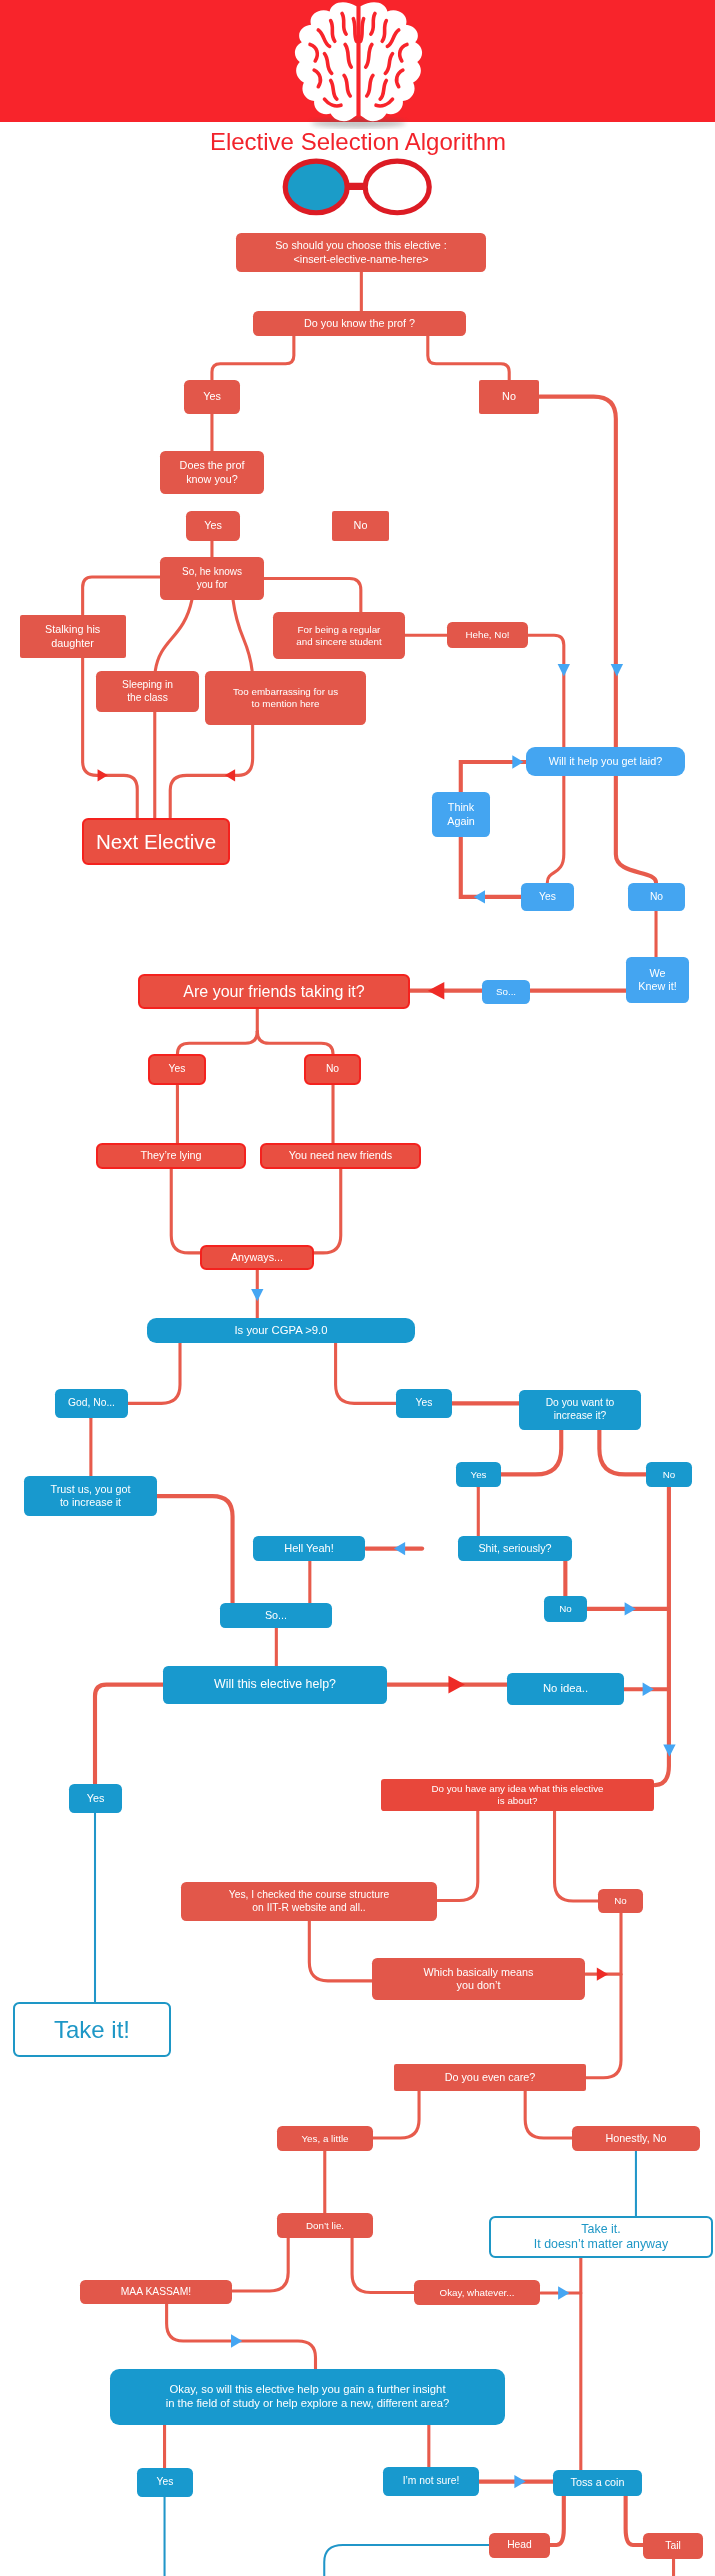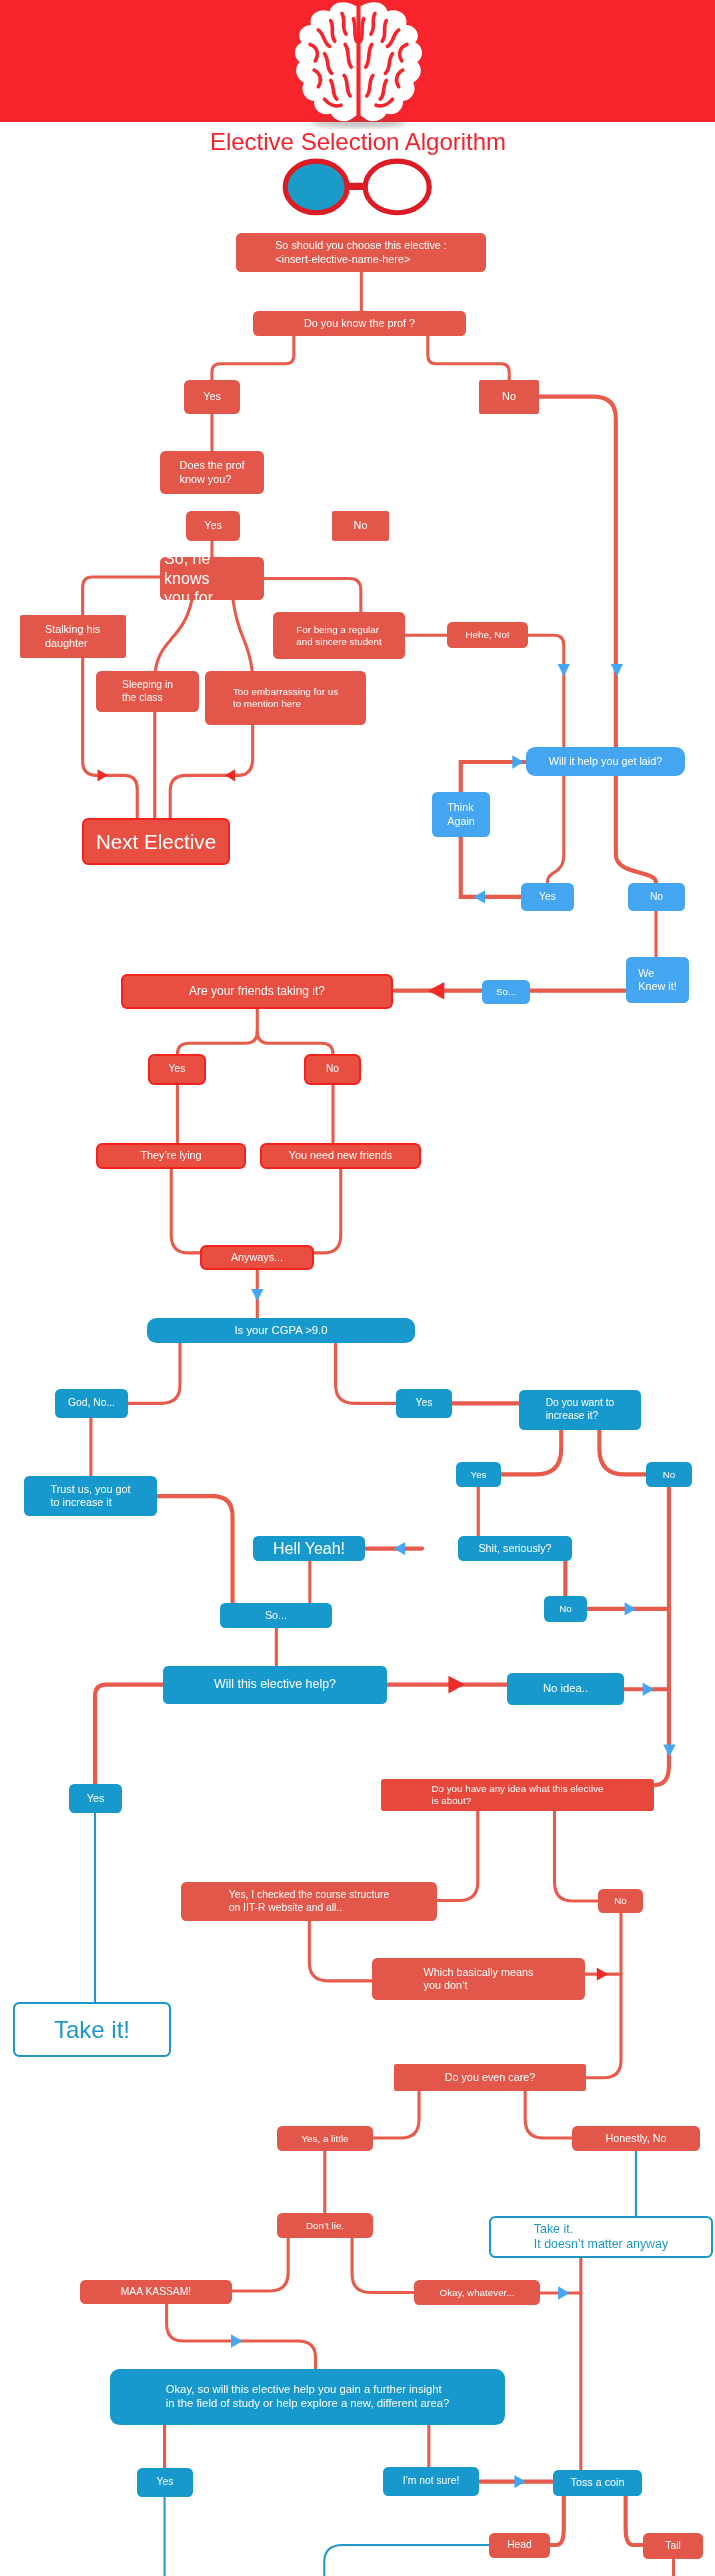--- a/index.html
+++ b/index.html
@@ -4,21 +4,21 @@
 <style>
   html,body{margin:0;padding:0;background:#fff;}
   .canvas{position:relative;width:716px;height:2716px;background:#fff;overflow:hidden;
           font-family:"Liberation Sans","DejaVu Sans",sans-serif;}
   .band{position:absolute;left:0;top:0;width:716px;height:122px;background:#F8242B;}
   .title{position:absolute;left:0;top:128px;width:716px;text-align:center;
          font-size:24px;font-weight:300;letter-spacing:0px;color:#F2232B;}
   .wires{position:absolute;left:0;top:0;z-index:1;}
   .art{position:absolute;z-index:2;}
   #nodes .node{position:absolute;z-index:3;display:flex;align-items:center;justify-content:center;
-        color:#fff;box-sizing:border-box;white-space:pre-line;line-height:1.22;
+        text-align:center;color:#fff;box-sizing:border-box;white-space:pre-line;line-height:1.22;
         padding:1px 4.1px;}
   .salmon{background:#E2574A;border-radius:5.2px;}
   .sq{border-radius:2.1px;}
   .redem{background:#E94F41;border:2.1px solid #F4221E;border-radius:6.2px;}
   .redsolid{background:#E8473B;border-radius:3.1px;}
   .azure{background:#44A5F1;border-radius:5.2px;}
   .cyan{background:#1899CE;border-radius:5.2px;}
   .cyanlg{background:#1899CE;border-radius:9.3px;}
   .terminal{background:#fff;border:2.1px solid #1E97C6;border-radius:6.2px;color:#1E97C6 !important;}
 </style>
@@ -166,56 +166,56 @@
   <div id="nodes">
       <div class="node salmon" style="left: 236px; top: 233px; width: 250px; height: 39px; font-size: 10.8px;">So should you choose this elective :
 &lt;insert-elective-name-here&gt;</div>
       <div class="node salmon" style="left: 253px; top: 311px; width: 213px; height: 25px; font-size: 10.8px;">Do you know the prof ?</div>
       <div class="node salmon" style="left: 184px; top: 380px; width: 56px; height: 34px; font-size: 10.8px;">Yes</div>
       <div class="node salmon sq" style="left: 479px; top: 380px; width: 60px; height: 34px; font-size: 10.8px;">No</div>
       <div class="node salmon" style="left: 160px; top: 451px; width: 104px; height: 43px; font-size: 10.8px;">Does the prof
 know you?</div>
       <div class="node salmon" style="left: 186px; top: 511px; width: 54px; height: 30px; font-size: 10.8px;">Yes</div>
       <div class="node salmon sq" style="left: 332px; top: 511px; width: 57px; height: 30px; font-size: 10.8px;">No</div>
-      <div class="node salmon" style="left: 160px; top: 557px; width: 104px; height: 43px; font-size: 16px;">So, he knows
+      <div class="node salmon" style="left: 160px; top: 557px; width: 104px; height: 43px; font-size: 10px;">So, he knows
 you for</div>
       <div class="node salmon sq" style="left: 19.6px; top: 615px; width: 106px; height: 43px; font-size: 10.8px;">Stalking his
 daughter</div>
       <div class="node salmon" style="left: 96px; top: 671px; width: 103px; height: 41px; font-size: 10.3px;">Sleeping in
 the class</div>
       <div class="node salmon" style="left: 205px; top: 671px; width: 161px; height: 54px; font-size: 9.8px;">Too embarrassing for us
 to mention here</div>
       <div class="node salmon" style="left: 273px; top: 612px; width: 132px; height: 47px; font-size: 9.8px;">For being a regular
 and sincere student</div>
       <div class="node salmon" style="left: 447px; top: 622px; width: 81px; height: 26px; font-size: 9.8px;">Hehe, No!</div>
       <div class="node redem" style="left: 82px; top: 818px; width: 148px; height: 47px; font-size: 20.6px;">Next Elective</div>
       <div class="node azure" style="left: 526px; top: 747px; width: 159px; height: 29px; font-size: 10.8px; border-radius: 9px;">Will it help you get laid?</div>
       <div class="node azure" style="left: 432px; top: 792px; width: 58px; height: 45px; font-size: 10.8px;">Think
 Again</div>
       <div class="node azure" style="left: 521px; top: 883px; width: 53px; height: 28px; font-size: 10.3px;">Yes</div>
       <div class="node azure" style="left: 628px; top: 883px; width: 57px; height: 28px; font-size: 10.3px;">No</div>
       <div class="node azure" style="left: 626px; top: 957px; width: 63px; height: 46px; font-size: 10.8px;">We
 Knew it!</div>
       <div class="node azure" style="left: 482px; top: 980px; width: 48px; height: 24px; font-size: 9.8px;">So...</div>
-      <div class="node redem" style="left: 121px; top: 974px; width: 272px; height: 35px; font-size: 12px;">Are your friends taking it?</div>
+      <div class="node redem" style="left: 138px; top: 974px; width: 272px; height: 35px; font-size: 16px;">Are your friends taking it?</div>
       <div class="node redem" style="left: 148px; top: 1054px; width: 58px; height: 31px; font-size: 10.3px;">Yes</div>
       <div class="node redem" style="left: 304px; top: 1054px; width: 57px; height: 31px; font-size: 10.3px;">No</div>
       <div class="node redem" style="left: 96px; top: 1143px; width: 150px; height: 26px; font-size: 10.8px;">They’re lying</div>
       <div class="node redem" style="left: 260px; top: 1143px; width: 161px; height: 26px; font-size: 10.8px;">You need new friends</div>
       <div class="node redem" style="left: 200px; top: 1245px; width: 114px; height: 25px; font-size: 10.8px;">Anyways...</div>
       <div class="node cyanlg" style="left: 121px; top: 1318px; width: 268px; height: 25px; font-size: 11.3px; margin-left: 26px;">Is your CGPA &gt;9.0</div>
       <div class="node cyan" style="left: 55px; top: 1389px; width: 73px; height: 29px; font-size: 10.3px;">God, No...</div>
       <div class="node cyan" style="left: 396px; top: 1389px; width: 56px; height: 29px; font-size: 10.3px;">Yes</div>
       <div class="node cyan" style="left: 519px; top: 1383px; width: 122px; height: 40px; font-size: 10.3px; margin-top: 7px;">Do you want to
 increase it?</div>
       <div class="node cyan" style="left: 24px; top: 1476px; width: 133px; height: 40px; font-size: 10.8px;">Trust us, you got
 to increase it</div>
       <div class="node cyan" style="left: 456px; top: 1462px; width: 45px; height: 25px; font-size: 9.8px;">Yes</div>
       <div class="node cyan" style="left: 646px; top: 1462px; width: 46px; height: 25px; font-size: 9.8px;">No</div>
-      <div class="node cyan" style="left: 253px; top: 1536px; width: 112px; height: 25px; font-size: 16px;">Hell Yeah!</div>
+      <div class="node cyan" style="left: 253px; top: 1536px; width: 112px; height: 25px; font-size: 11px;">Hell Yeah!</div>
       <div class="node cyan" style="left: 422px; top: 1536px; width: 114px; height: 25px; font-size: 10.8px; margin-left: 36px;">Shit, seriously?</div>
       <div class="node cyan" style="left: 544px; top: 1596px; width: 43px; height: 26px; font-size: 9.8px;">No</div>
       <div class="node cyan" style="left: 220px; top: 1603px; width: 112px; height: 25px; font-size: 10.8px;">So...</div>
       <div class="node cyan" style="left: 163px; top: 1666px; width: 224px; height: 38px; font-size: 12.4px;">Will this elective help?</div>
       <div class="node cyan" style="left: 507px; top: 1673px; width: 117px; height: 32px; font-size: 11.3px;">No idea..</div>
       <div class="node cyan" style="left: 69px; top: 1784px; width: 53px; height: 29px; font-size: 10.8px;">Yes</div>
       <div class="node redsolid" style="left: 381px; top: 1779px; width: 273px; height: 32px; font-size: 9.8px;">Do you have any idea what this elective
 is about?</div>
       <div class="node salmon" style="left: 181px; top: 1882px; width: 256px; height: 39px; font-size: 10.3px;">Yes, I checked the course structure
 on IIT-R website and all..</div>

